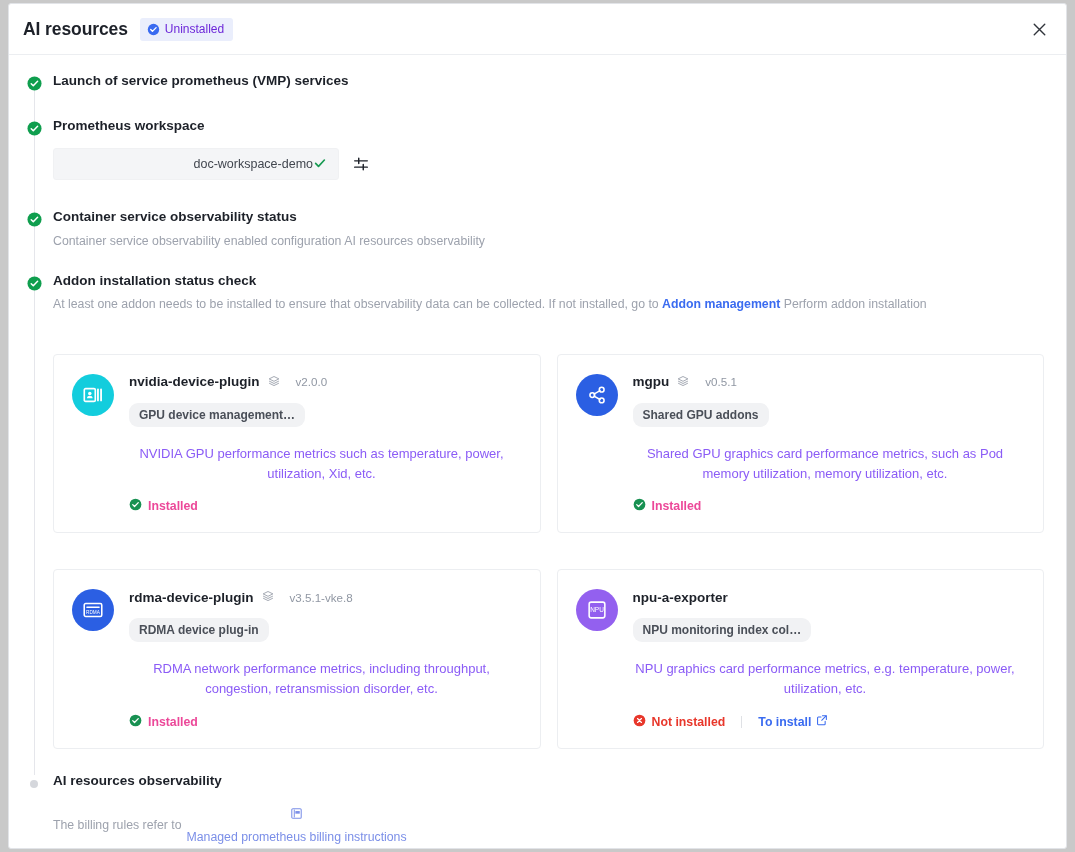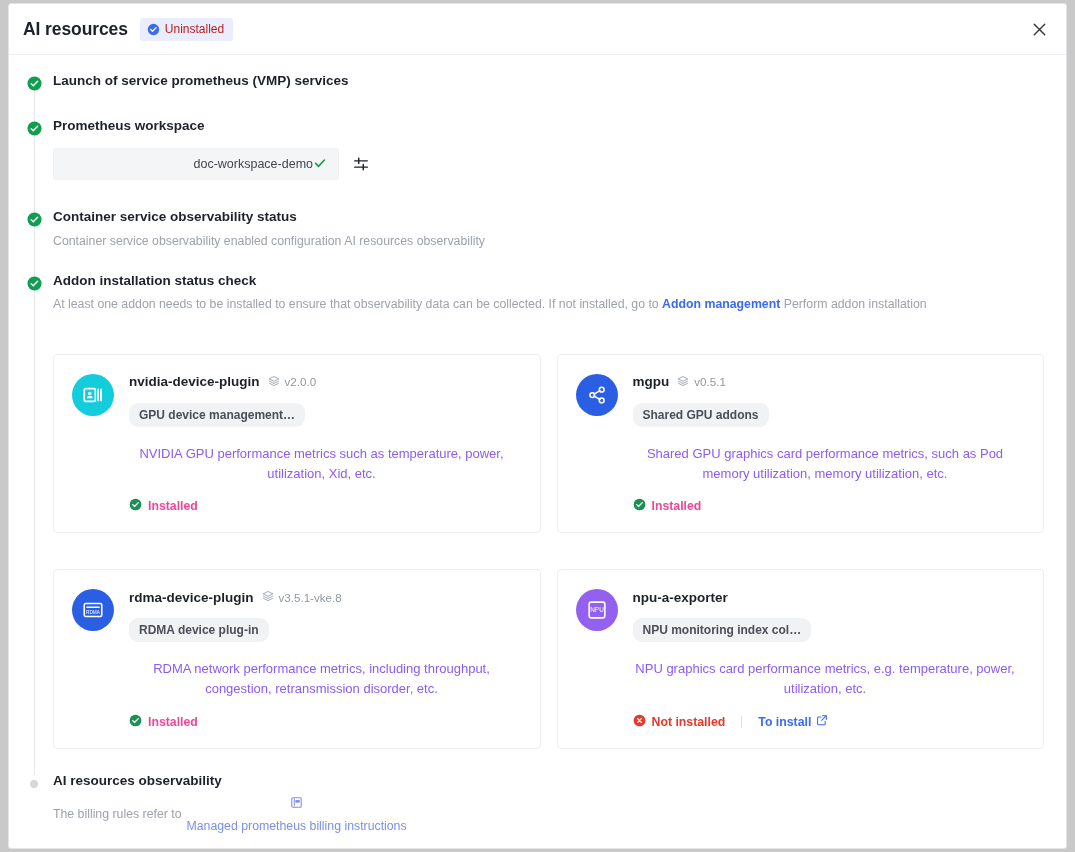--- a/index.html
+++ b/index.html
@@ -43,21 +43,21 @@
     font-weight: bold;
     color: #1d2129;
     letter-spacing: -0.1px;
   }
   .status-badge {
     margin-left: 12px;
     display: inline-flex;
     align-items: center;
     gap: 5px;
     background: #eaeefc;
-    color: #b91c1c;
+    color: #6d28d9;
     font-size: 12px;
     line-height: 1;
     padding: 5px 9px 5px 7px;
     border-radius: 3px;
     font-weight: normal;
     justify-content: space-between;
   }
   .badge-check {
     width: 13px; height: 13px;
     display: inline-block;
@@ -193,21 +193,21 @@
     height: 20px;
   }
   .card-name {
     font-size: 13.5px;
     font-weight: bold;
     color: #1d2129;
   }
   .card-version {
     display: inline-flex;
     align-items: center;
-    gap: 5px;
+    gap: 16px;
     font-size: 11.6px;
     color: #9097a3;
   }
   .card-tag {
     display: inline-block;
     margin-top: 11px;
     background: #f1f2f4;
     color: #4a4f58;
     font-size: 12px;
     font-weight: bold;
@@ -247,21 +247,21 @@
     font-weight: bold;
     text-decoration: none;
     display: inline-flex;
     align-items: center;
     gap: 5px;
     cursor: pointer;
   }
 
   
   .billing-row {
-    margin-top: 7px;
+    margin-top: 18px;
     font-size: 12.3px;
     color: #9da2ad;
     display: flex;
     align-items: center;
     gap: 5px;
     line-height: 1.3;
   }
   .billing-link {
     color: #7b8fe8;
     text-decoration: none;

